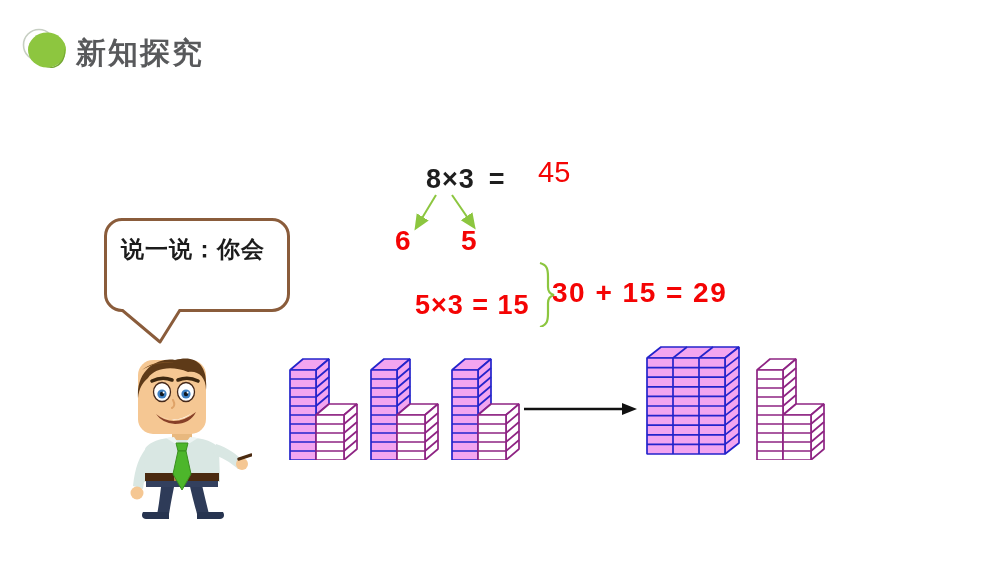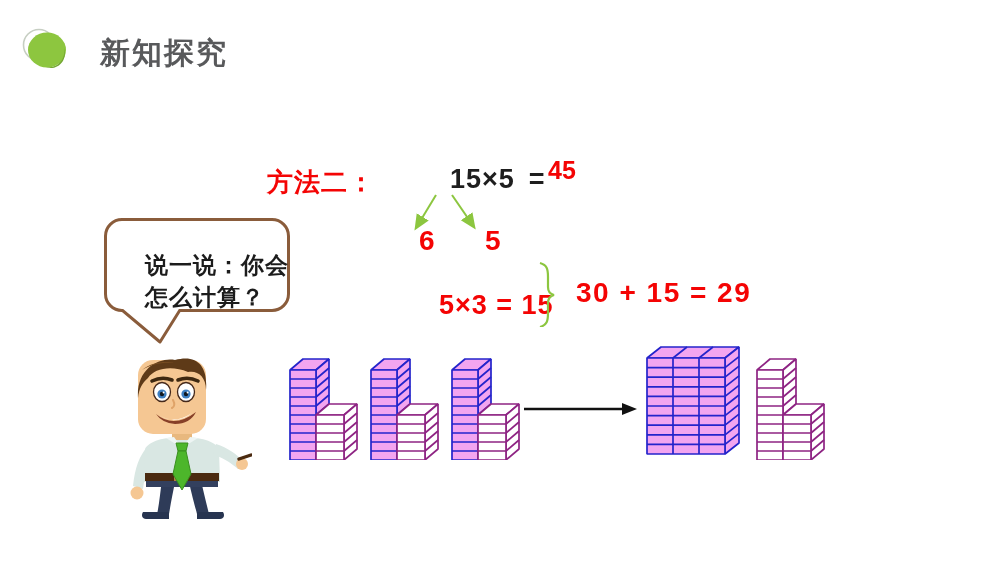--- a/index.html
+++ b/index.html
@@ -1,37 +1,37 @@
 <!DOCTYPE html>
 <html><head>
 <meta charset="utf-8">
 <style>
   html,body{margin:0;padding:0;background:#fff;}
   .slide{
     position:relative;width:1000px;height:563px;background:#ffffff;
     font-family:"Liberation Sans",sans-serif;overflow:hidden;
   }
   .abs{position:absolute;}
-  .nowrap{white-space:nowrap;margin-left:24px;}
+  .nowrap{white-space:nowrap;}
   .red{color:#f40404;}
   .blk{color:#1e1e1e;}
   .header-title{
     left:76px;top:33px;font-size:30px;font-weight:600;color:#58595b;letter-spacing:2px;
   }
   .method-label{left:243px;top:165px;font-size:26px;font-weight:bold;letter-spacing:1px;}
   .main-eq{left:426px;top:164px;font-size:27px;font-weight:bold;letter-spacing:1px;}
   .main-eq .gap{display:inline-block;width:14px;}
-  .main-result{left:524px;top:156px;font-size:25px;font-weight:bold;}
+  .main-result{left:538px;top:156px;font-size:29px;font-weight:normal;}
   .split-val{font-size:28px;font-weight:bold;}
   .partial{font-size:27px;font-weight:bold;letter-spacing:1px;}
   .total-eq{left:552px;top:277px;font-size:28px;font-weight:bold;letter-spacing:1.5px;}
   .bubble{
     left:104px;top:218px;width:186px;height:94px;box-sizing:border-box;
     border:3px solid #8a5c3b;border-radius:18px;background:#fff;
-    padding:28px 12px 0 14px;
+    padding:12px 12px 0 14px;
   }
   .bubble-text{
     font-size:23px;font-weight:bold;color:#1c1c1c;line-height:32px;letter-spacing:1px;
   }
 </style>
 </head>
 <body>
 
 <div class="slide">
 
@@ -84,23 +84,22 @@
     </defs>
   </svg>
 
   <svg class="abs" style="left:20px;top:26px" width="52" height="46" viewBox="0 0 52 46">
     <circle cx="19" cy="19" r="15.5" fill="none" stroke="#c6cec2" stroke-width="1.6"></circle>
     <ellipse cx="27" cy="24" rx="19" ry="17.5" fill="#8dc63f"></ellipse>
     <path d="M44,22 C46,33 38,42 26,41.5 C39,45 48,33 44,22 Z" fill="#74a733"></path>
   </svg>
   <div class="abs header-title nowrap">新知探究</div>
 
-  <div class="abs method-label red nowrap">方法二：</div>
-
-  <div class="abs main-eq blk nowrap"><span>15×5</span><span class="gap"></span><span>=</span></div>
+
+  <div class="abs main-eq blk nowrap"><span>8×3</span><span class="gap"></span><span>=</span></div>
   <div class="abs main-result red nowrap">45</div>
 
   <svg class="abs" style="left:402px;top:193px" width="86" height="42" viewBox="0 0 86 42">
     <defs>
       <marker id="ga" markerWidth="9" markerHeight="8" refX="6.5" refY="3.5" orient="auto">
         <path d="M0,0 L8,3.5 L0,7 Z" fill="#8cc63f"></path>
       </marker>
     </defs>
     <line x1="34" y1="2" x2="14" y2="35" stroke="#8cc63f" stroke-width="2" marker-end="url(#ga)"></line>
     <line x1="50" y1="2" x2="72" y2="34" stroke="#8cc63f" stroke-width="2" marker-end="url(#ga)"></line>
@@ -112,21 +111,20 @@
   <div class="abs partial red nowrap" style="left:415px;top:290px">5×3 = 15</div>
 
   <svg class="abs" style="left:536px;top:261px" width="22" height="66" viewBox="0 0 22 66">
     <path d="M4,2 C11,4 12,8 12,16 L12,26 C12,31 14,33 18,34 C14,35 12,37 12,42 L12,52 C12,60 11,64 4,66" fill="none" stroke="#8cc63f" stroke-width="2.2"></path>
   </svg>
 
   <div class="abs total-eq red nowrap">30 + 15 = 29</div>
 
   <div class="abs bubble">
     <div class="bubble-text nowrap">说一说：你会</div>
-    <div class="bubble-text nowrap">怎么计算？</div>
   </div>
   <svg class="abs" style="left:116px;top:309px" width="80" height="40" viewBox="0 0 80 40">
     <polygon points="6,0 64,0 44,33" fill="#ffffff"></polygon>
     <path d="M6,1 L44,33 M64,1 L44,33" stroke="#8a5c3b" stroke-width="3" stroke-linecap="round" fill="none"></path>
   </svg>
 
   <svg class="abs" style="left:112px;top:356px" width="140" height="170" viewBox="0 0 140 170">
 
     <path d="M50,124 C48,138 47,150 45,158 L57,158 C59,146 61,136 63,126 Z" fill="#2e3b58"></path>
     <path d="M77,126 C80,140 83,150 85,158 L97,158 C94,146 91,134 89,124 Z" fill="#2e3b58"></path>

